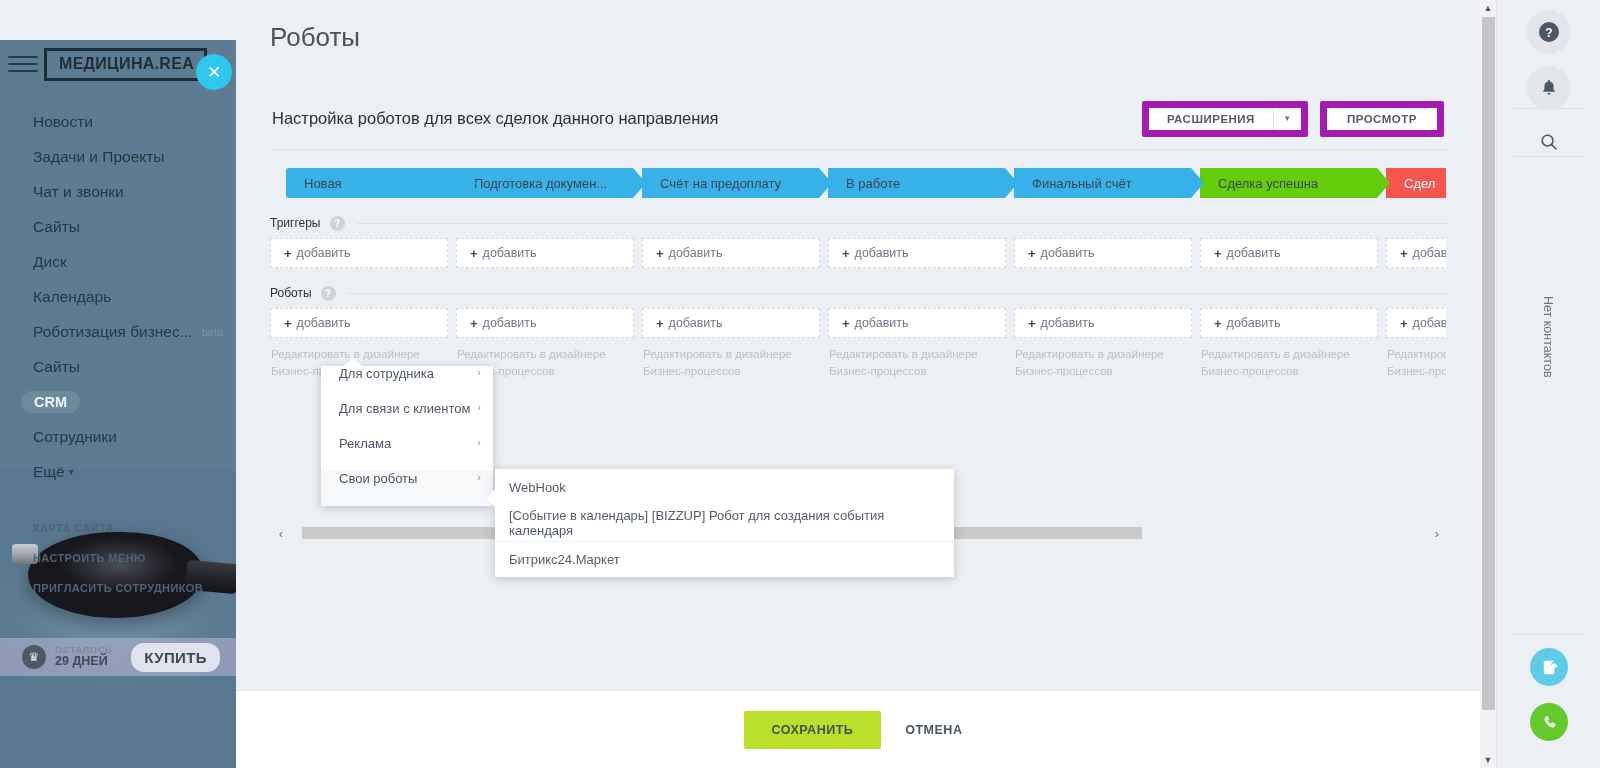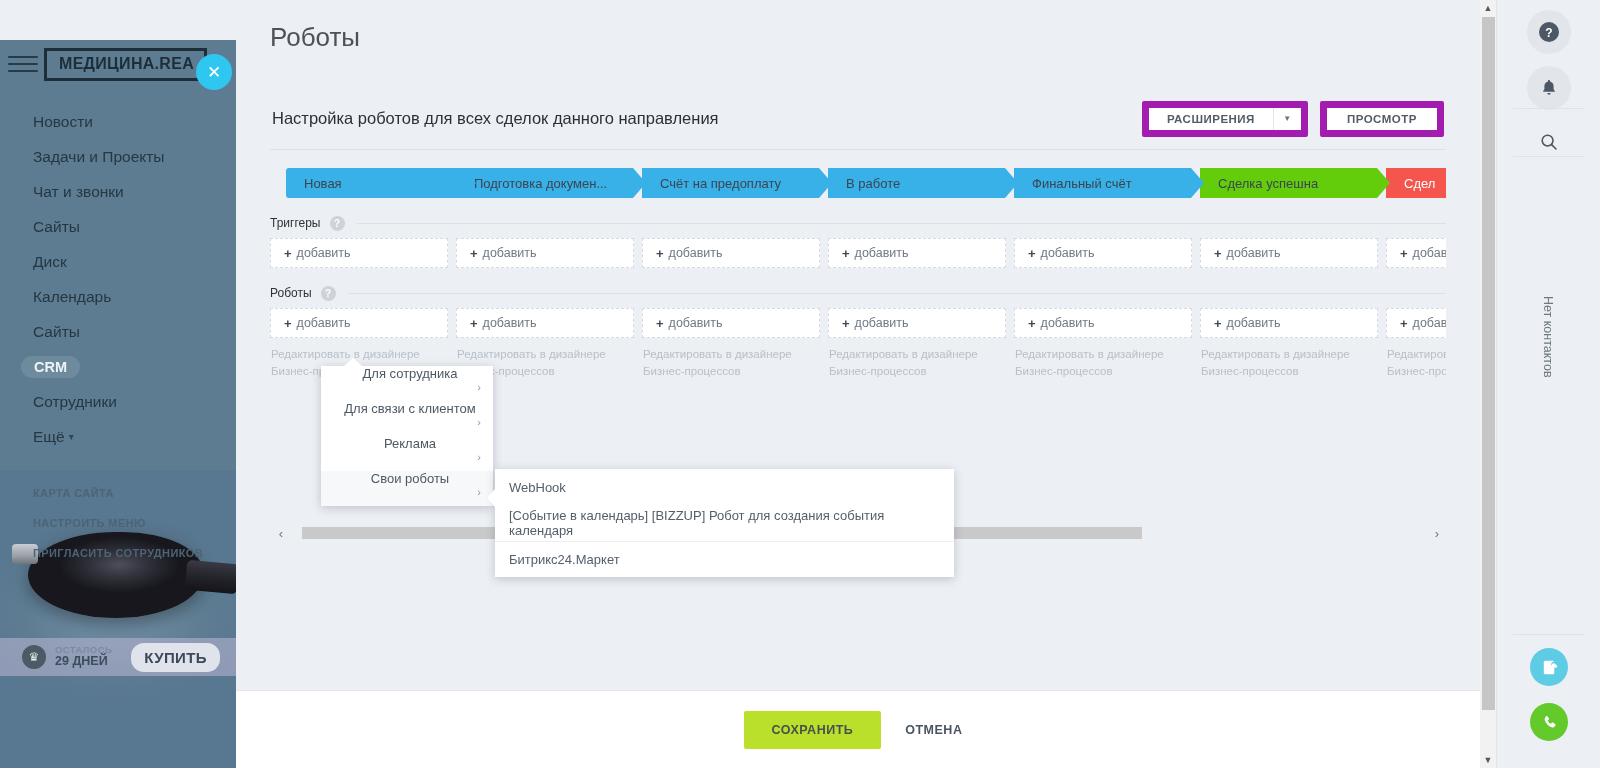--- a/index.html
+++ b/index.html
@@ -235,23 +235,23 @@
     width: 172px; background: #fff;
     box-shadow: 0 2px 9px rgba(60,70,85,0.26);
     z-index: 40;
   }
   #menu1:before {
     content: ""; position: absolute; left: 23px; top: -8px;
     border-left: 9px solid transparent; border-right: 9px solid transparent;
     border-bottom: 8px solid #fff;
   }
   .m1-item {
-    height: 35px; display: flex; align-items: center;
+    height: 35px; display: flex; 
     padding: 0 12px 0 18px;
-    font-size: 13px; color: #4d5865; cursor: pointer; flex-direction: column;
+    font-size: 13px; color: #4d5865; cursor: pointer;
   }
   .m1-item.hl { background: #f7f8fa; }
   .m1-item .chev { margin-left: auto; color: #8e98a4; font-size: 11px; }
 
   #menu2 {
     position: absolute; left: 495px; top: 469px;
     width: 459px; background: #fff;
     box-shadow: 0 2px 9px rgba(60,70,85,0.26);
     z-index: 41;
   }
@@ -348,20 +348,24 @@
       </div>
     <div class="nav-item">
         <span class="lbl">Сайты</span>
       </div>
     <div class="nav-item">
         <span class="lbl">Диск</span>
       </div>
     <div class="nav-item">
         <span class="lbl">Календарь</span>
       </div>
+    <div class="nav-item">
+      <span class="lbl">Роботизация бизнес...</span>
+      <span class="nav-beta">beta</span>
+    </div>
     <div class="nav-item">
         <span class="lbl">Сайты</span>
       </div>
     <div class="nav-item active">
         <span class="lbl">CRM</span>
       </div>
     <div class="nav-item">
         <span class="lbl">Сотрудники</span>
       </div>
     <div class="nav-item">

